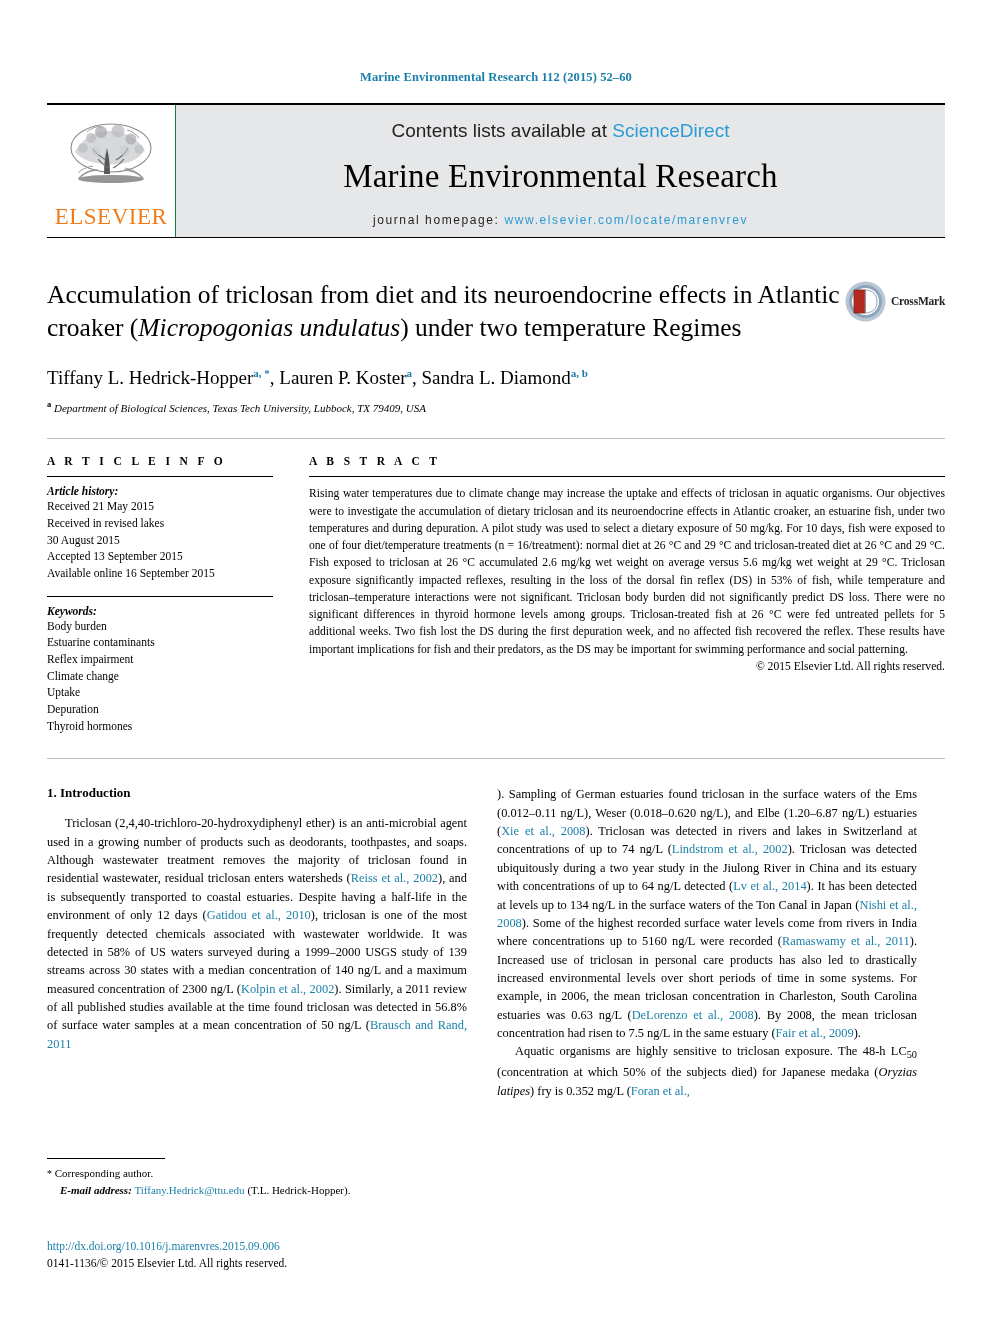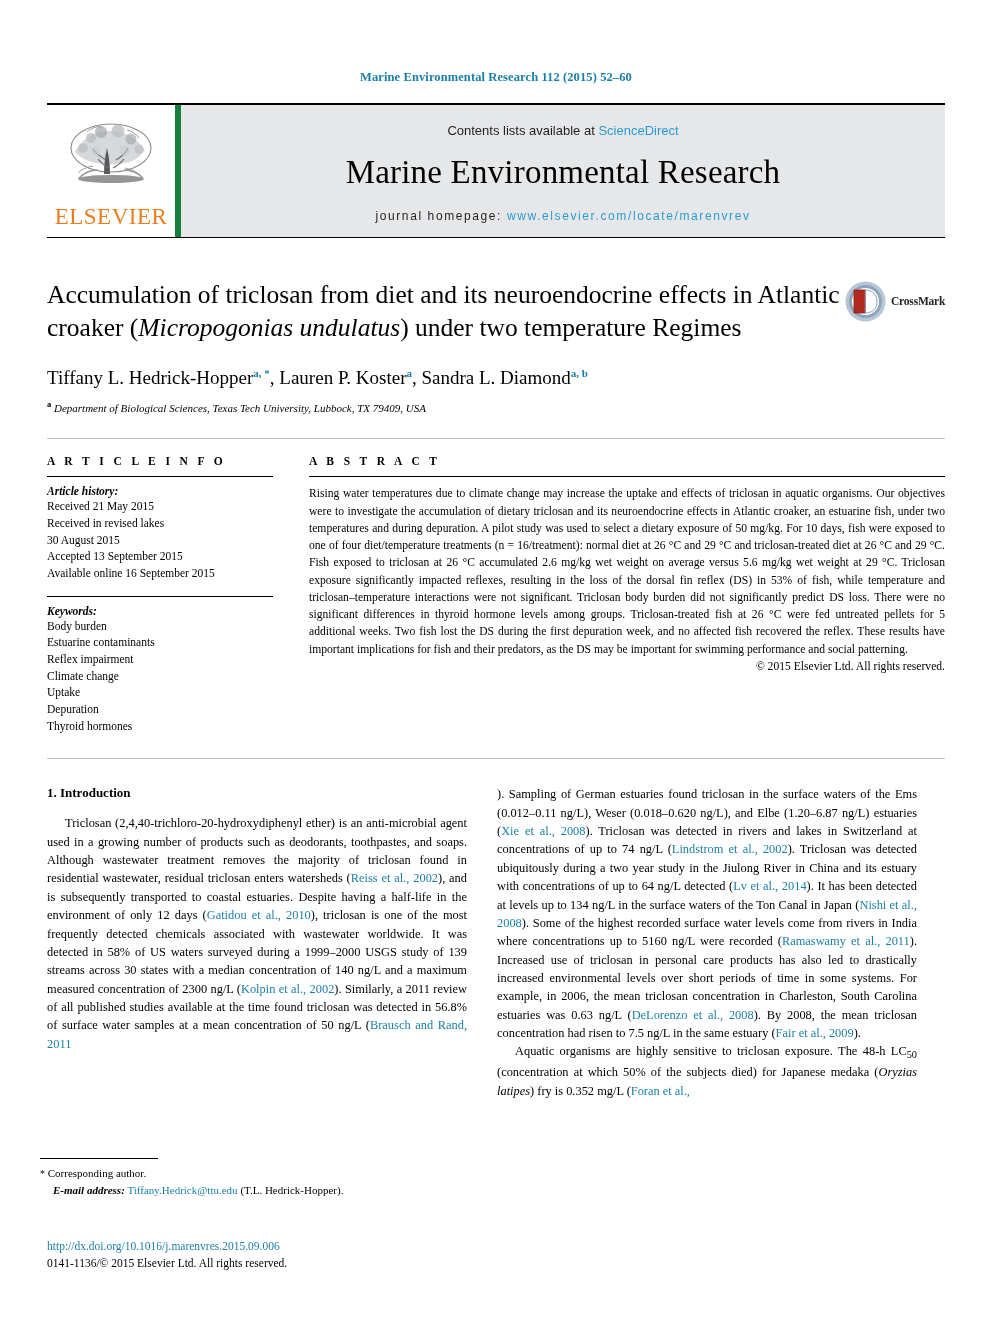--- a/index.html
+++ b/index.html
@@ -27,41 +27,41 @@
   .masthead{
     margin:18px 47px 0 47px;
     border-top:2px solid #000;
     border-bottom:1px solid #000;
     display:flex;
     align-items:stretch;
     height:132px;
   }
   .mast-left{
     width:128px;flex:0 0 128px;
-    border-right:6px solid #15803d;
+    border-right:1px solid #15803d;
     display:flex;flex-direction:column;align-items:center;justify-content:center;
     background:#fff;
   }
   .tree-wrap{width:96px;height:86px;margin-top:4px;}
   .elsevier-word{
     color:#ef7c1a;
     font-family:"Liberation Serif", serif;
     font-size:23px;
     letter-spacing:.5px;
     line-height:1;
     margin-top:1px;
   }
   .mast-center{
     flex:1 1 auto;
     background:#e6e7e8;
     display:flex;flex-direction:column;align-items:center;justify-content:center;
     position:relative;
   }
   .contents-line{
-    font-size:13px;
+    font-size:19px;
     color:#231f20;
     font-family:"Liberation Sans", sans-serif;
     margin-top:4px;
   }
   .contents-line .sd{color:#2b9bd4;}
   .journal-name{
     font-family:"Liberation Serif", serif;
     font-size:33px;
     color:#000000;
     margin:16px 0 18px 0;
@@ -173,21 +173,21 @@
     text-indent:18px;
     margin:0 0 0 0;
   }
   .para.noind{text-indent:0;}
   a.ref{color:#1a7fa8;text-decoration:none;}
   i{font-style:italic;}
 
   
   .footnote{
     position:absolute;
-    left:40px;top:1158px;width:420px;
+    left:47px;top:1158px;width:420px;
   }
   .fn-rule{width:118px;border-top:1px solid #000;margin-bottom:6px;}
   .fn-line{font-size:11px;line-height:1.5;}
   .fn-line .star{font-size:10px;}
   .fn-email{margin-left:13px;}
   .fn-email i{font-style:italic;font-weight:bold;}
   .doi-block{
     position:absolute;left:47px;top:1238px;width:420px;
   }
   .doi{color:#1a7fa8;font-size:11.5px;line-height:1.5;}

